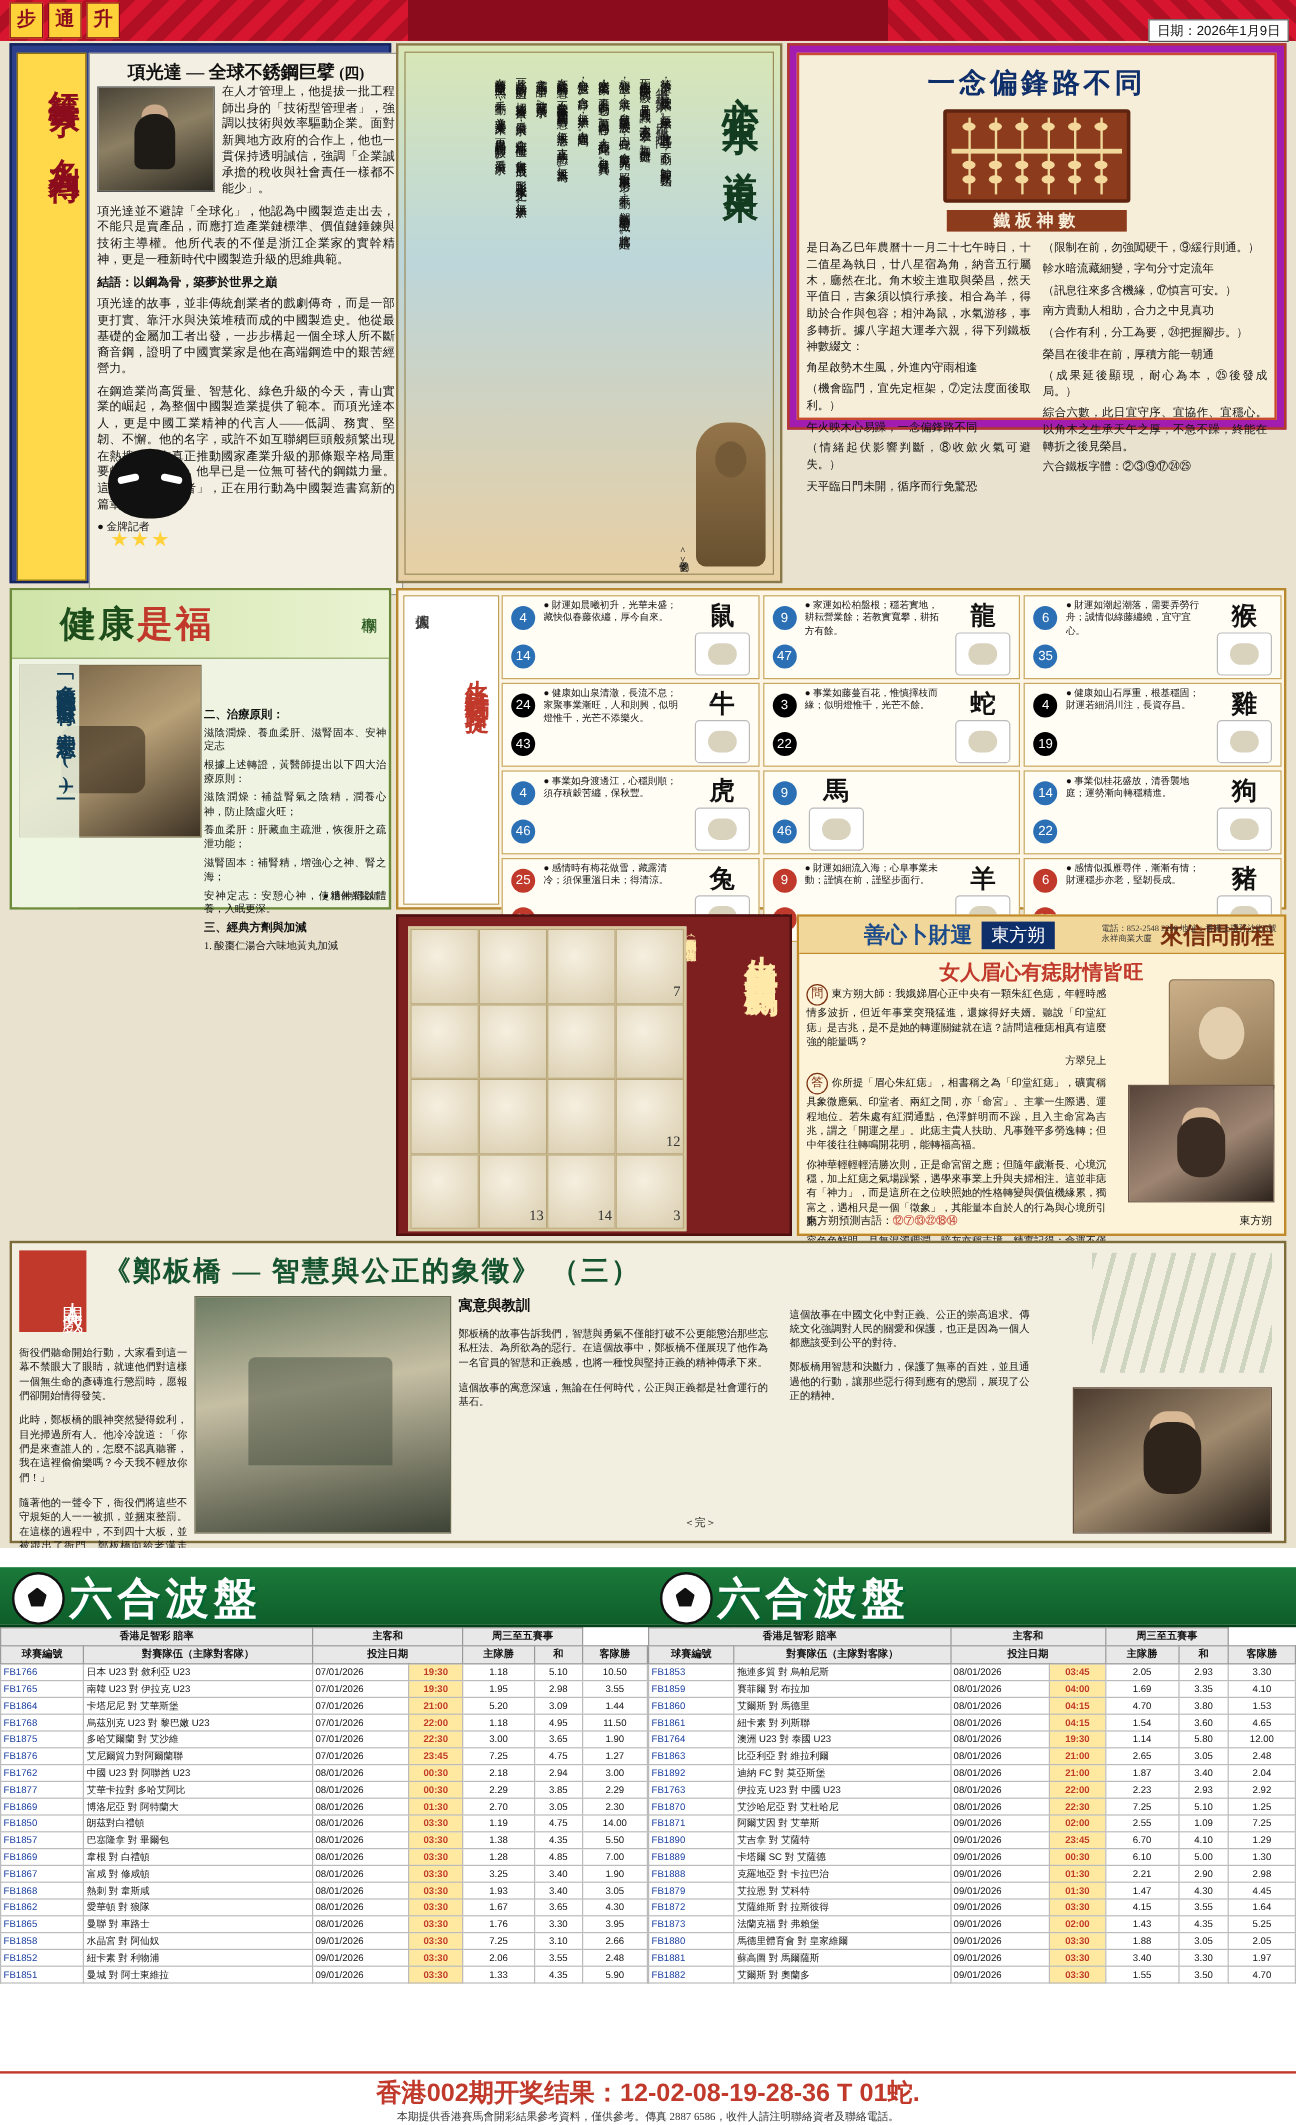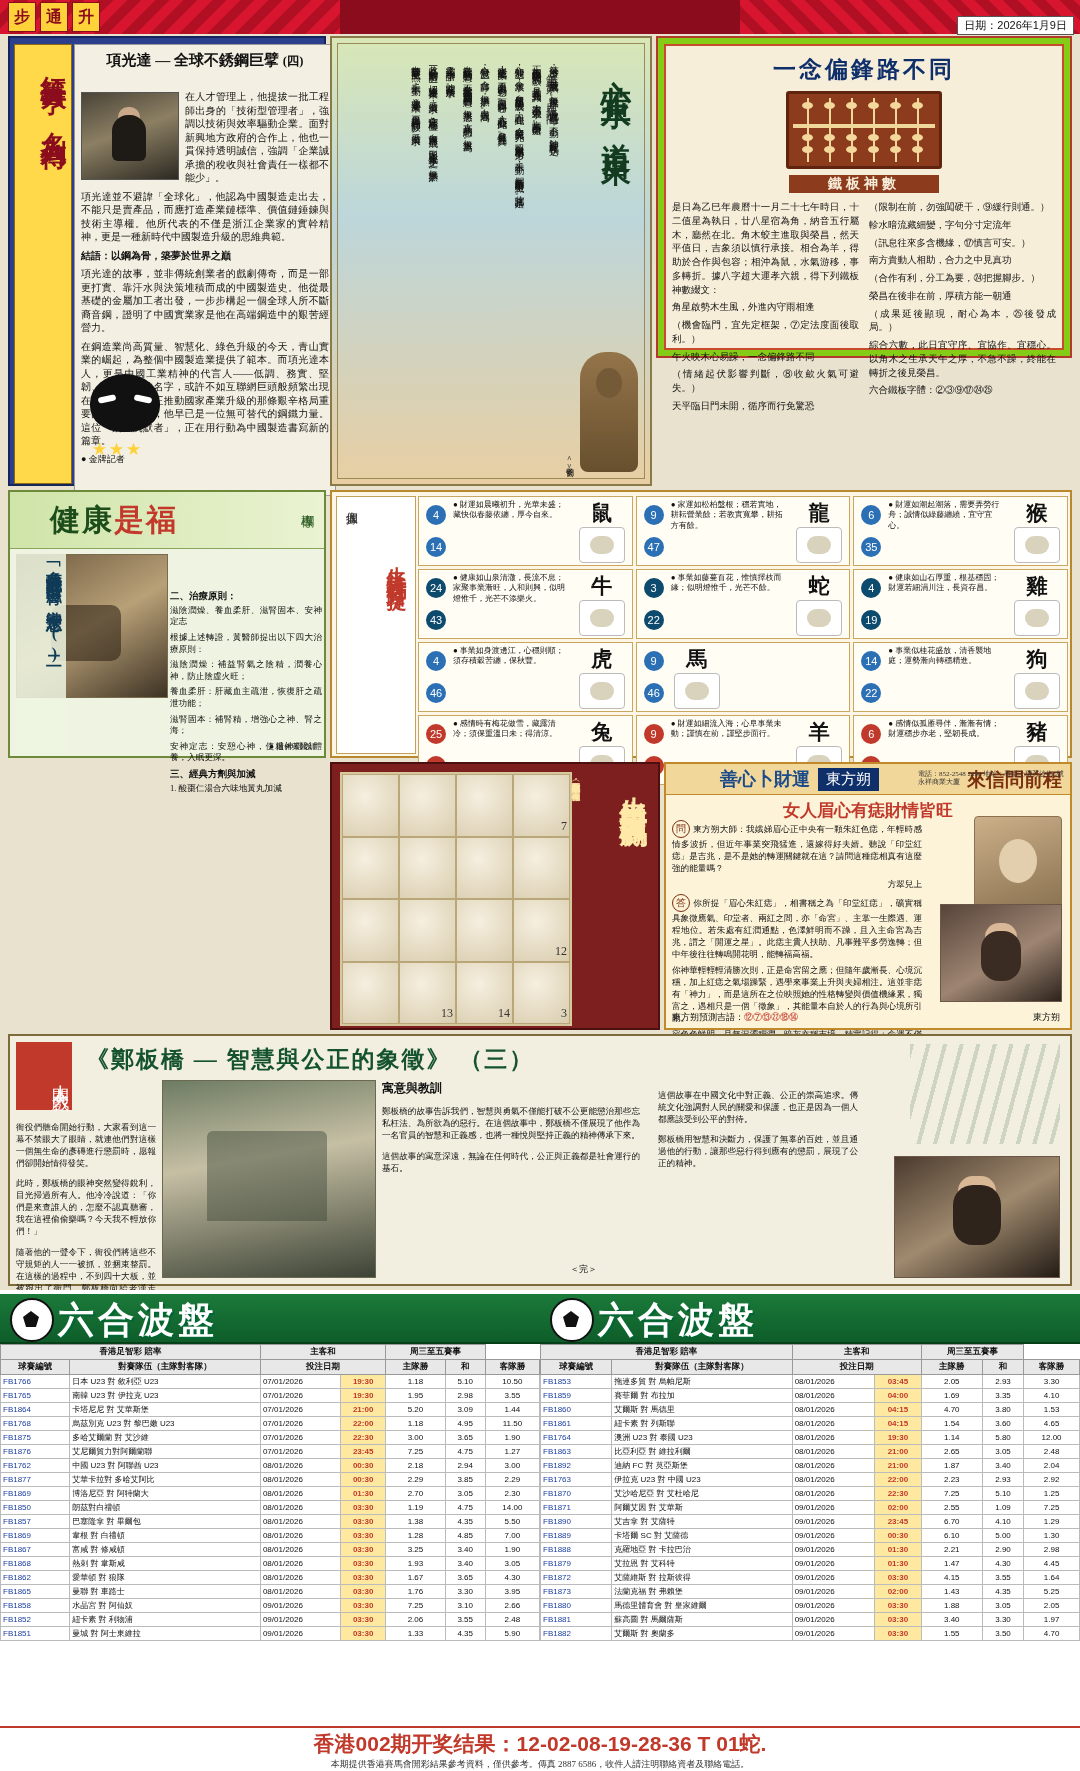--- a/index.html
+++ b/index.html
@@ -27,21 +27,21 @@
   #datebox{position:absolute;right:6px;top:16px;background:#fff;border:1px solid #555;
      font-size:11px;padding:1px 6px;font-family:"Liberation Sans",sans-serif;}
 
   
   #panelA{left:8px;top:36px;width:318px;height:450px;background:#2b3f8c;border:2px solid #16245c;}
   #panelA .titleband{position:absolute;left:4px;top:6px;width:56px;height:438px;
      background:#ffd94a;border:1px solid #8b6b12;}
   #panelA .titleband .t{writing-mode:vertical-rl;text-orientation:upright;font-size:26px;
      font-weight:bold;color:#8b0d1d;margin:10px auto 0;display:block;width:100%;text-align:center;letter-spacing:4px;}
   #panelA .body{position:absolute;left:64px;top:6px;width:248px;height:438px;background:#f3efe2;border:1px solid #999;padding:6px;}
-  #panelA h2{margin:0 0 20px;font-size:15px;text-align:center;color:#111;font-weight:bold;}
+  #panelA h2{margin:0 0 0;font-size:15px;text-align:center;color:#111;font-weight:bold;}
   #panelA .photo{float:left;width:96px;height:86px;margin:2px 6px 4px 0;
      background:linear-gradient(160deg,#4a4438,#8c7f63 45%,#2d2a22);border:1px solid #555;position:relative;}
   #panelA .photo:after{content:"";position:absolute;left:30px;top:22px;width:34px;height:46px;border-radius:16px 16px 6px 6px;
      background:#1e1b16;box-shadow:0 -14px 0 -6px #caa98a;}
   #panelA p{margin:0 0 5px;font-size:10px;line-height:1.35;text-align:justify;}
   #panelA .sig{font-size:9px;margin-top:4px;}
   #maskArt{position:absolute;left:66px;top:330px;width:110px;height:110px;}
   #maskArt .m{position:absolute;left:14px;top:6px;width:70px;height:58px;background:#111;border-radius:50% 50% 45% 45%;}
   #maskArt .m:before,#maskArt .m:after{content:"";position:absolute;top:22px;width:18px;height:6px;background:#fff;border-radius:3px;}
   #maskArt .m:before{left:8px;transform:rotate(-12deg);}
@@ -56,21 +56,21 @@
      font-size:30px;font-weight:bold;color:#123b1f;letter-spacing:6px;}
   #panelB .sub{position:absolute;right:84px;top:20px;writing-mode:vertical-rl;text-orientation:upright;font-size:12px;color:#333;letter-spacing:3px;}
   #panelB .cols{position:absolute;left:8px;top:14px;width:215px;height:420px;display:flex;flex-direction:row-reverse;gap:3px;}
   #panelB .cols p{writing-mode:vertical-rl;text-orientation:upright;font-size:9.5px;line-height:1.5;margin:0;height:415px;letter-spacing:1px;}
   #panelB .statue{position:absolute;right:6px;bottom:6px;width:58px;height:120px;
      background:linear-gradient(180deg,#8e6b3e,#5a4222);border-radius:26px 26px 8px 8px;opacity:.9;}
   #panelB .statue:after{content:"";position:absolute;left:16px;top:16px;width:26px;height:30px;border-radius:50%;background:#6b4e2b;}
   #panelB .byline{position:absolute;right:70px;bottom:8px;font-size:8px;writing-mode:vertical-rl;}
 
   
-  #panelC{left:656px;top:36px;width:416px;height:322px;background:#84cc16;border:2px solid #b23a2a;}
+  #panelC{left:656px;top:36px;width:416px;height:322px;background:#a21caf;border:2px solid #b23a2a;}
   #panelC .frame{position:absolute;inset:6px;border:2px solid #c94b2e;background:#f7eeda;padding:6px;}
   #panelC h2{margin:2px 0 6px;text-align:center;font-size:23px;font-weight:bold;color:#0f2f6b;letter-spacing:3px;}
   #abacus{width:150px;height:72px;margin:0 auto 6px;background:#8c3b1c;border:3px solid #5e2410;position:relative;border-radius:3px;}
   #abacus .bar{position:absolute;left:4px;right:4px;top:30px;height:4px;background:#f0d79a;}
   #abacus .col{position:absolute;top:4px;bottom:4px;width:2px;background:#f0d79a;}
   #abacus .bead{position:absolute;width:11px;height:7px;background:#f3d79b;border-radius:50%;}
   #abacusLabel{text-align:center;font-size:14px;font-weight:bold;color:#f7eeda;background:#8c3b1c;width:150px;margin:0 auto 8px;letter-spacing:4px;}
   #panelC .txt{columns:2;column-gap:10px;font-size:9.5px;line-height:1.45;text-align:justify;}
   #panelC .txt p{margin:0 0 4px;break-inside:avoid;}
 
@@ -100,21 +100,21 @@
   .zcell{border:1px solid #c9a75e;background:#fffdf4;display:flex;position:relative;padding:2px;}
   .zcell .nums{width:30px;display:flex;flex-direction:column;justify-content:space-around;align-items:center;}
   .zcell .nums b{display:block;width:20px;height:20px;border-radius:50%;color:#fff;background:#2b6fb5;
      font-size:11px;text-align:center;line-height:20px;font-weight:normal;font-family:"Liberation Sans",sans-serif;}
   .zcell .txt{flex:1;font-size:8px;line-height:1.3;padding:1px 2px;}
   .zcell .ani{width:56px;display:flex;flex-direction:column;align-items:center;justify-content:center;}
   .zcell .ani .nm{font-size:21px;font-weight:bold;color:#111;}
   .zcell .ani .pic{width:44px;height:34px;background:#fff;border:1px solid #bbb;border-radius:4px;position:relative;}
   .zcell .ani .pic:after{content:"";position:absolute;left:10px;top:8px;width:24px;height:18px;border-radius:10px;background:#d9d2bd;}
   .zcell.blue b{background:#2b6fb5;}
-  .zcell.green b{background:#0c4a6e;}
+  .zcell.green b{background:#000000;}
   .zcell.red b{background:#c0392b;}
 
   
   
   #panelG{left:330px;top:762px;width:330px;height:268px;background:#7d1f1f;border:2px solid #4d1010;}
   #puzzle{position:absolute;left:8px;top:8px;width:228px;height:250px;background:#efe7cf;border:2px solid #d7c79c;
      display:grid;grid-template-columns:repeat(4,1fr);grid-template-rows:repeat(4,1fr);}
   #puzzle div{border:1px solid #b9a77a;position:relative;font-size:12px;color:#333;
      display:flex;align-items:flex-end;justify-content:flex-end;padding:2px;
      background:radial-gradient(circle at 40% 35%,#f6efe0,#d9cdae);}
@@ -154,21 +154,21 @@
   #panelI .c2 h4{margin:0 0 4px;font-size:12px;}
   #panelI .c3{position:absolute;left:648px;top:44px;width:200px;font-size:8.6px;line-height:1.4;text-align:justify;}
   #panelI .photo3{position:absolute;right:10px;top:120px;width:164px;height:120px;background:linear-gradient(150deg,#4b3b2f,#a08a6e 50%,#241c16);border:1px solid #6b5648;}
   #panelI .photo3:after{content:"";position:absolute;left:58px;top:28px;width:48px;height:60px;border-radius:20px;background:#2e241c;box-shadow:0 -14px 0 -5px #d9b896;}
   #panelI .end{position:absolute;left:560px;bottom:8px;font-size:9px;}
   #panelI .bamboo{position:absolute;right:10px;top:8px;width:150px;height:100px;
      background:repeating-linear-gradient(105deg,rgba(40,90,40,.18) 0 4px,transparent 4px 16px);}
 
   
   #lotto{left:0;top:1290px;width:1080px;height:440px;background:#ffffff;}
-  .lhalf{position:absolute;top:4px;width:540px;height:440px;}
+  .lhalf{position:absolute;top:16px;width:540px;height:440px;}
   .lhalf.L{left:0;}
   .lhalf.R{left:540px;}
   .lbanner{height:48px;background:linear-gradient(180deg,#1b7a3a,#0e5d2a);position:relative;border-bottom:2px solid #064018;}
   .lbanner .ball{position:absolute;left:10px;top:4px;width:40px;height:40px;border-radius:50%;background:#fff;border:2px solid #111;}
   .lbanner .ball:after{content:"";position:absolute;left:11px;top:11px;width:16px;height:16px;background:#111;
      clip-path:polygon(50% 0,100% 38%,81% 100%,19% 100%,0 38%);}
   .lbanner .t{position:absolute;left:58px;top:2px;font-size:36px;font-weight:bold;color:#fff;letter-spacing:4px;
      text-shadow:2px 2px 0 #063;}
   table.lt{width:100%;border-collapse:collapse;font-family:"Liberation Sans",sans-serif;font-size:8px;}
   table.lt th{background:#e8e8e8;border:1px solid #999;padding:1px 2px;font-weight:bold;font-size:8.5px;}

